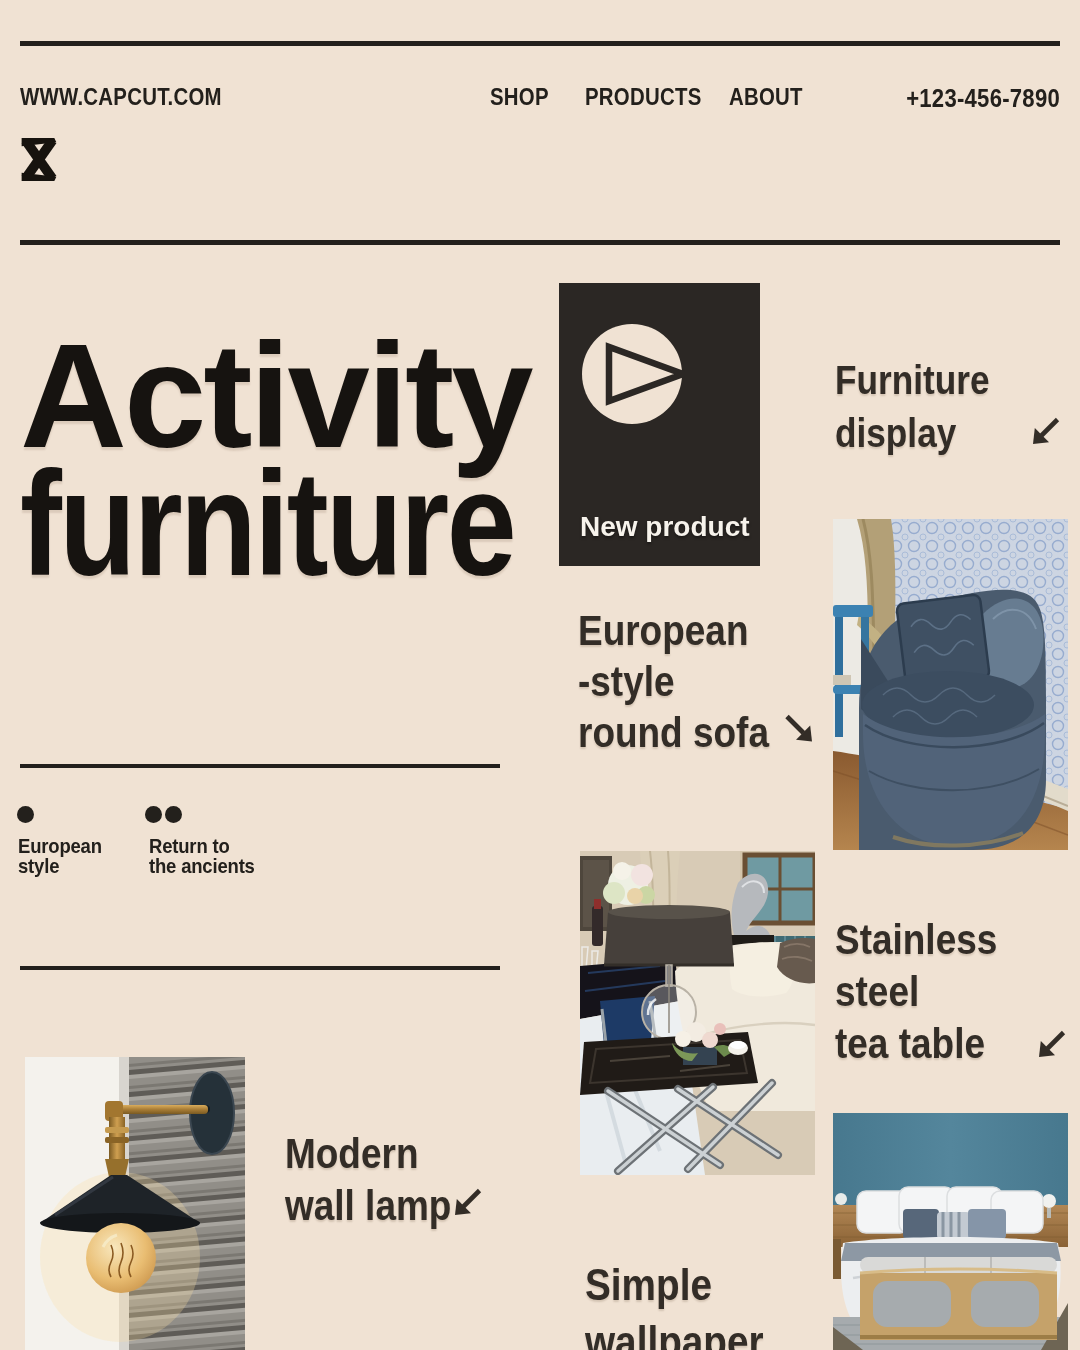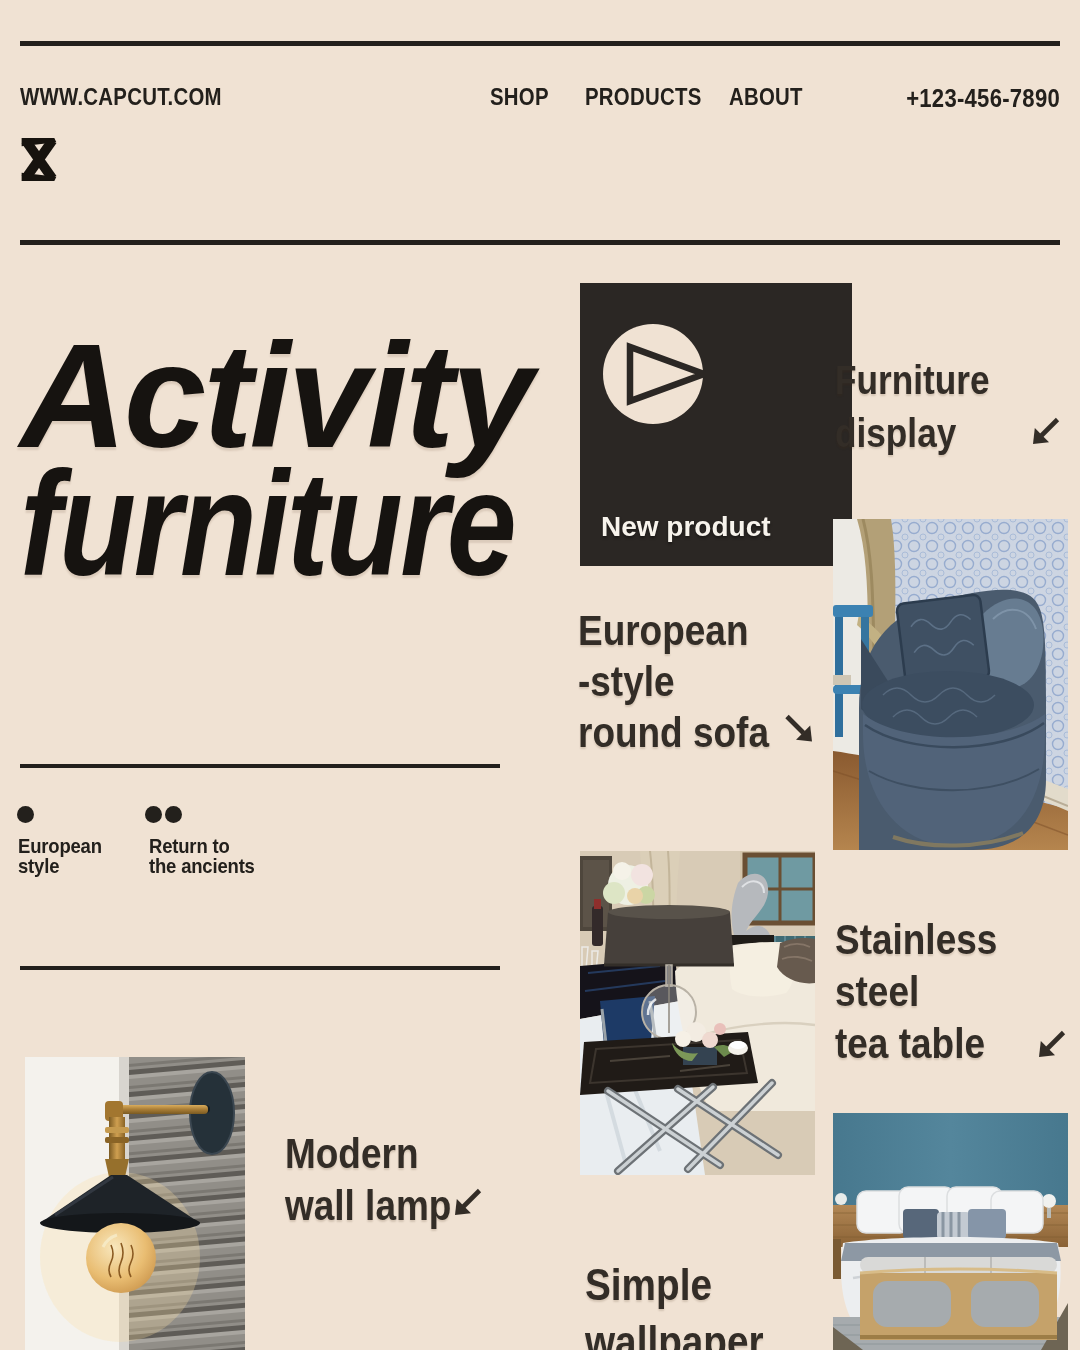--- a/index.html
+++ b/index.html
@@ -11,21 +11,21 @@
   .cx85{transform:scaleX(.85);transform-origin:0 0;}
   .cx85r{transform:scaleX(.85);transform-origin:100% 0;}
   .cx88{transform:scaleX(.88);transform-origin:0 0;}
   .brand{position:absolute;left:20px;top:136px;display:flex;align-items:center;cursor:pointer;}
   .brand svg{display:block;}
   .brand-name{margin-left:14px;font-weight:700;font-size:44px;line-height:46px;letter-spacing:1px;
               color:#17130e;}
   .hero{position:absolute;left:20px;top:332px;font-weight:700;font-size:148px;line-height:128px;
         letter-spacing:-3px;color:var(--title,#161310);text-shadow:0 3px 2px rgba(70,45,20,.12);}
   .hero span{display:inline-block;white-space:nowrap;}
-  .panel{position:absolute;left:580px;top:283px;width:272px;height:283px;background:var(--panel,#2b2724);}
+  .panel{position:absolute;left:559px;top:283px;width:201px;height:283px;background:var(--panel,#2b2724);}
   .play-btn{position:absolute;left:20px;top:38px;width:106px;height:106px;padding:0;border:0;
             background:transparent;cursor:pointer;}
   .panel-label{position:absolute;left:21px;top:228px;font-weight:700;font-size:28px;
                color:var(--paneltext,#f7f3ec);white-space:nowrap;text-shadow:0 2px 3px rgba(0,0,0,.4);}
   .h-card{position:absolute;font-weight:700;color:var(--heading,#332d27);
           text-shadow:0 2px 2px rgba(70,45,20,.16);}
   .h-card div{white-space:nowrap;}
   .arrow{position:absolute;}
   .dot{position:absolute;width:17px;height:17px;border-radius:50%;background:var(--ink,#23201c);}
   .feat{position:absolute;font-weight:700;font-size:21px;line-height:20px;letter-spacing:-.2px;
@@ -56,21 +56,21 @@
         <g fill="#17130e">
           <polygon points="1,2 33,2 35,6 1,10"></polygon>
           <polygon points="27,2 35,7 9,44 1,39"></polygon>
           <polygon points="1,7 9,2 35,39 27,44"></polygon>
           <polygon points="1,36 35,40 33,44 1,44"></polygon>
         </g>
       </svg>
     </span>
   </div>
 
-  <h1 class="hero" style="margin:0;font-style:italic;"><span>Activity</span><br>
+  <h1 class="hero" style="margin:0;"><span>Activity</span><br>
     <span class="cx85">furniture</span>
   </h1>
 
   <section class="panel">
     <button class="play-btn">
       <span>
         <svg width="106" height="106" viewBox="0 0 106 106">
           <circle cx="53" cy="53" r="50" fill="#f0e2d3"></circle>
           <polygon points="30,26 30,80 104,53" fill="none" stroke="#2b2724" stroke-width="6.5" stroke-linejoin="miter"></polygon>
         </svg>

